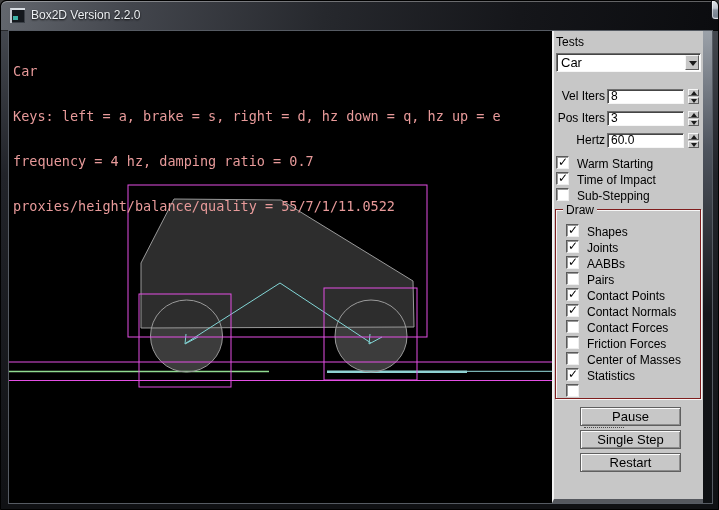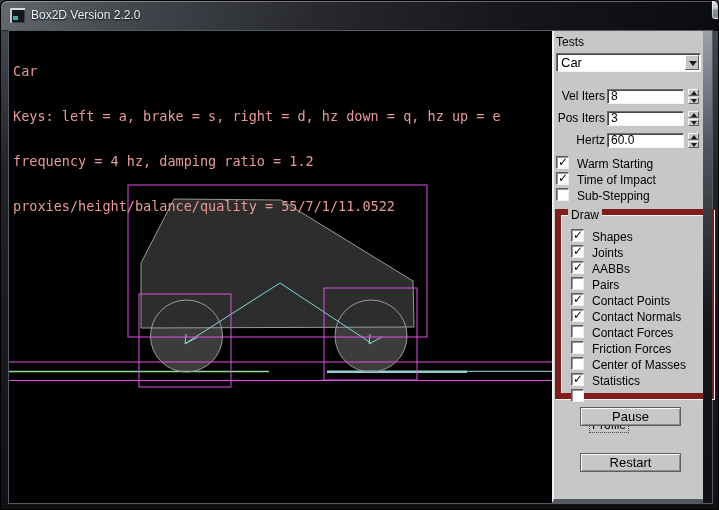--- a/index.html
+++ b/index.html
@@ -76,22 +76,22 @@
     border-left:3px solid transparent; border-right:3px solid transparent; border-top:4px solid #1a1a1a; }
   .cb-row { position:absolute; left:0; height:16px; }
   .cb { position:absolute; left:2px; top:0; width:13px; height:13px; background:#fff;
     border:1px solid; border-color:#5a5a5a #efefef #efefef #5a5a5a;
     box-shadow: inset 1px 1px 0 rgba(0,0,0,.4); }
   .cb .mark { display:block; font-family:"DejaVu Sans", sans-serif; font-weight:bold; font-size:12px;
     line-height:11px; margin-left:1px; color:#000; }
   .cb-label { position:absolute; left:20px; top:0; line-height:14px; white-space:nowrap;
     border:1px dotted transparent; padding:0 2px; }
   .cb-label.focused { border-color:#4a4a4a;margin-top:28px; }
-  .group { position:absolute; left:1px; top:178px; width:159px; height:190px;
-    border:6px solid #7f1d1d; box-shadow: inset 1px 1px 0 #f6f6f6, 1px 1px 0 #f6f6f6; }
+  .group { position:absolute; left:1px; top:178px; width:146px; height:190px;
+    border:1px solid #7f1d1d; box-shadow: inset 1px 1px 0 #f6f6f6, 1px 1px 0 #f6f6f6; }
   .group-label { position:absolute; left:7px; top:-7px; background:var(--panel-bg); padding:0 3px; }
   .group .cb { left:10px; }
   .group .cb-label { left:28px; }
   .pbtn { position:absolute; left:26px; width:101px; height:19px; background:var(--panel-bg);
     border:1px solid #5f5f5f; box-shadow: inset 1px 1px 0 #fbfbfb, inset -1px -1px 0 #8c8c8c;
     text-align:center; line-height:18px; font-size:13px; color:#000; }
 </style>
 </head>
 <body>
 
@@ -135,21 +135,21 @@
 
         <rect x="119" y="154" width="299" height="152" style="fill:none;stroke:var(--aabb-magenta);stroke-width:1"></rect>
         <rect x="130" y="263" width="92" height="93" style="fill:none;stroke:var(--aabb-magenta);stroke-width:1"></rect>
         <rect x="315" y="257" width="93" height="92" style="fill:none;stroke:var(--aabb-magenta);stroke-width:1"></rect>
         <line x1="0" y1="331" x2="543" y2="331" style="stroke:var(--aabb-magenta);stroke-width:1"></line>
         <line x1="0" y1="349.5" x2="543" y2="349.5" style="stroke:var(--aabb-magenta);stroke-width:1"></line>
       </svg>
       <div class="stats">
         <div>Car</div>
         <div>Keys: left = a, brake = s, right = d, hz down = q, hz up = e</div>
-        <div>frequency = 4 hz, damping ratio = 1.2</div>
+        <div>frequency = 4 hz, damping ratio = 0.7</div>
         <div>proxies/height/balance/quality = 55/7/1/11.0522</div>
       </div>
     </div>
 
     <div class="panel">
 
       <div class="plabel" style="left:2px;top:4px">Tests</div>
       <div class="dropdown sunken">
         <span class="val">Car</span>
         <span class="dd-btn">
@@ -283,18 +283,19 @@
         </div>
         <div class="cb-row" style="top:174px">
           <span class="cb">
               <span class="mark"></span>
             </span>
           <span class="cb-label focused">Profile</span>
         </div>
       </div>
 
       <div class="pbtn" style="top:376px">Pause</div>
+      <div class="pbtn" style="top:399px">Single Step</div>
       <div class="pbtn" style="top:422px">Restart</div>
     </div>
 
     <div class="panel-edge"></div>
   </div>
 </div>
 
 </body></html>

